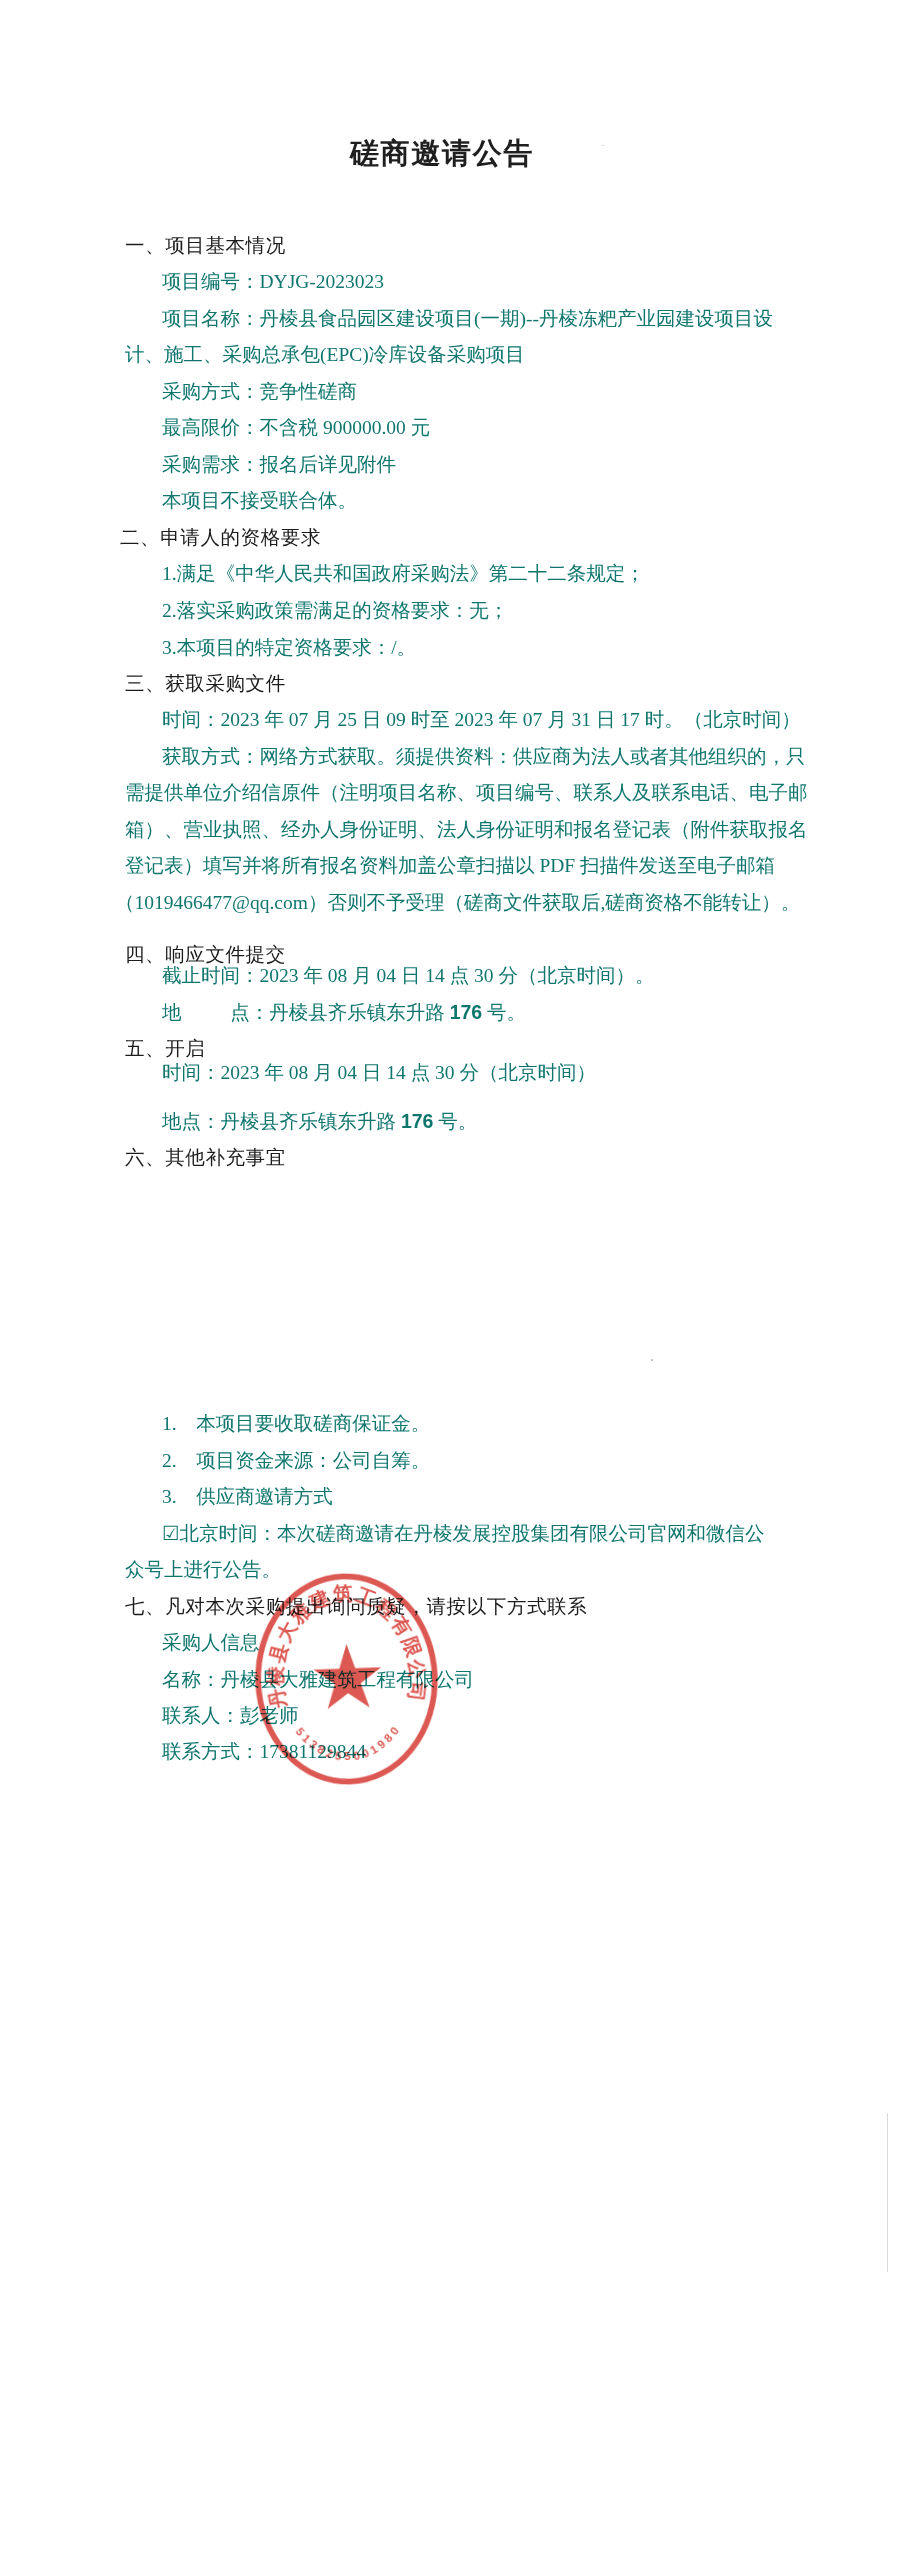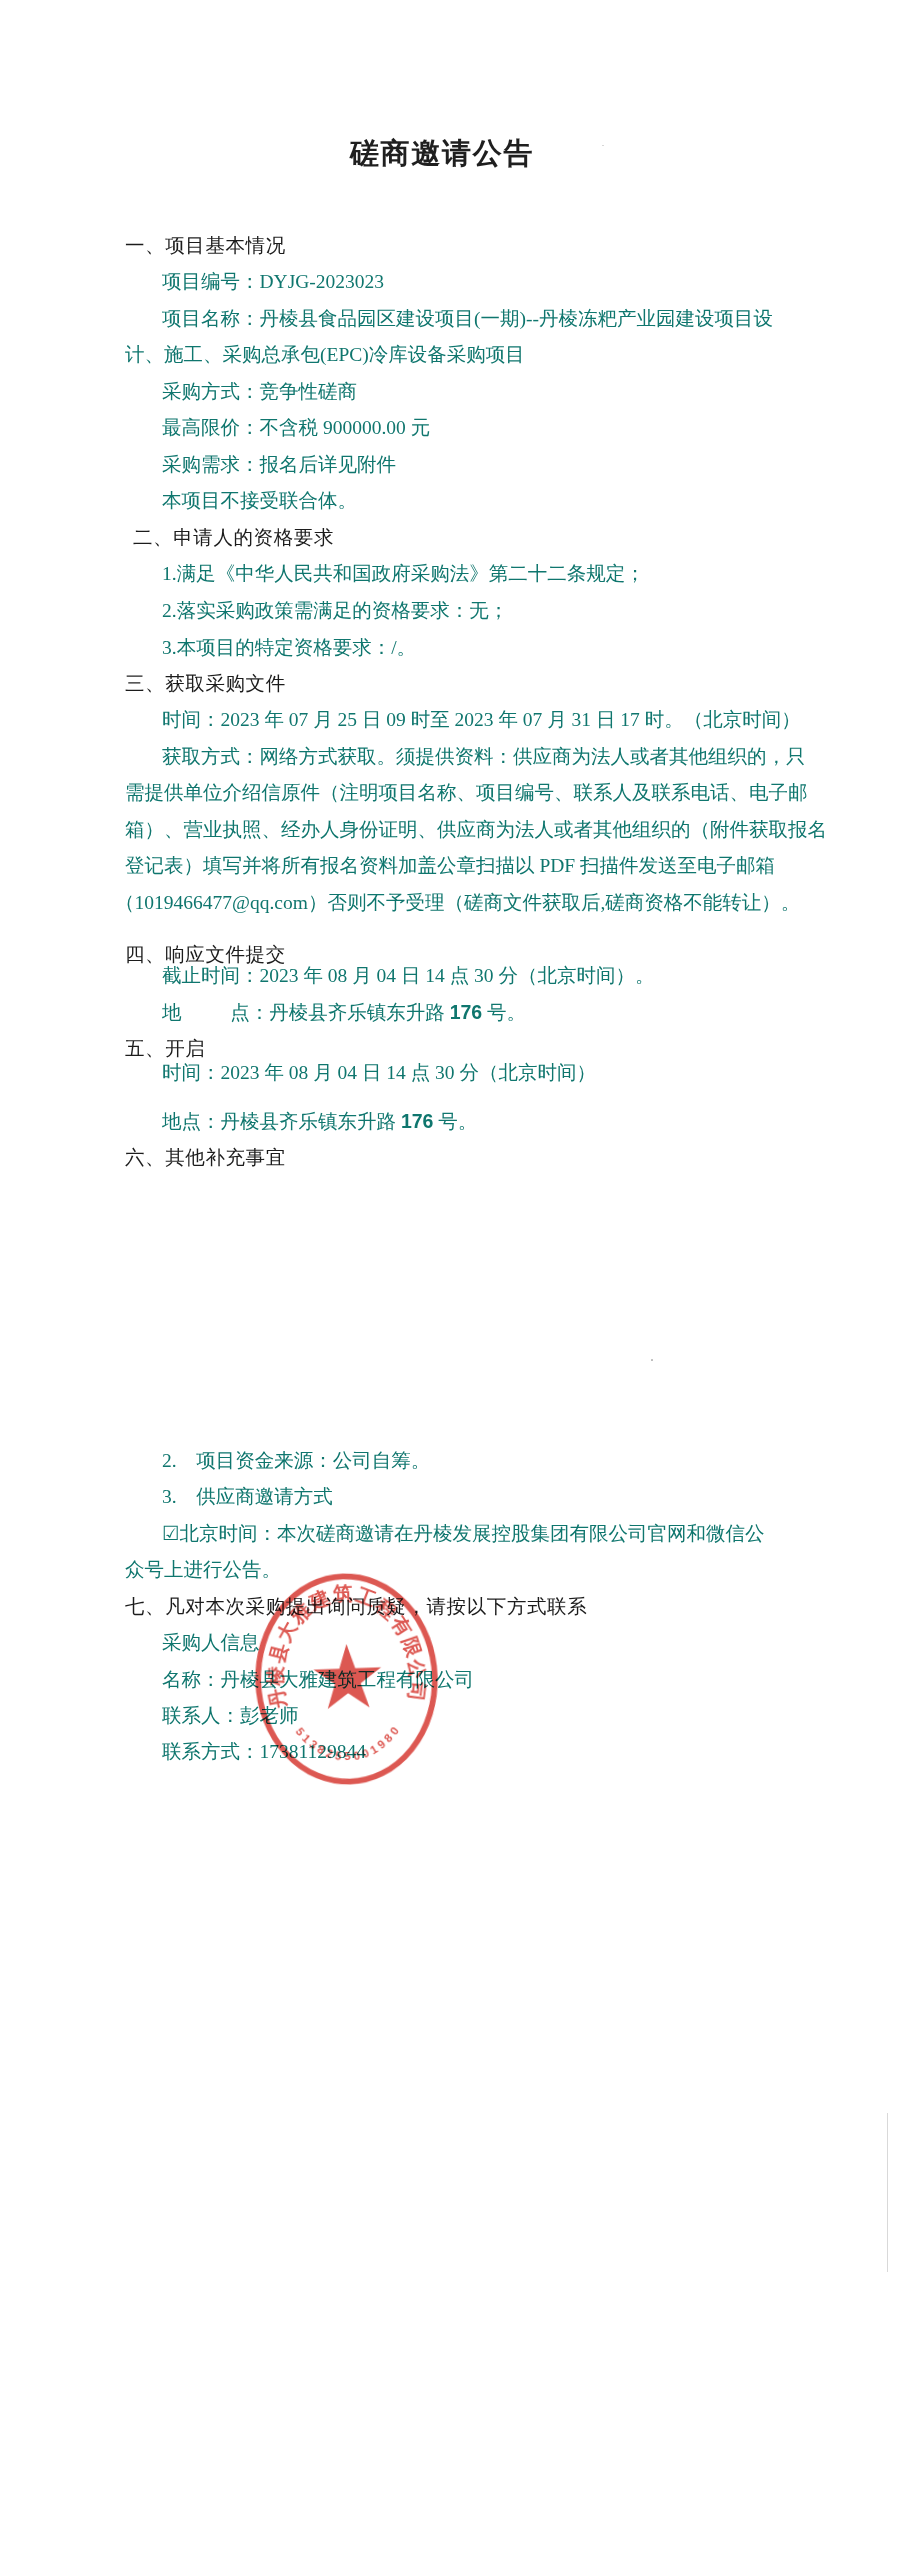--- a/index.html
+++ b/index.html
@@ -96,38 +96,39 @@
   <div class="doc-title">磋商邀请公告</div>
 
   <div class="line h" style="top:227px;left:125px">一、项目基本情况</div>
   <div class="line" style="top:263px;left:162px">项目编号：DYJG-2023023</div>
   <div class="line" style="top:300px;left:162px">项目名称：丹棱县食品园区建设项目(一期)--丹棱冻粑产业园建设项目设</div>
   <div class="line" style="top:336px;left:125px">计、施工、采购总承包(EPC)冷库设备采购项目</div>
   <div class="line" style="top:373px;left:162px">采购方式：竞争性磋商</div>
   <div class="line" style="top:409px;left:162px">最高限价：不含税 900000.00 元</div>
   <div class="line" style="top:446px;left:162px">采购需求：报名后详见附件</div>
   <div class="line" style="top:482px;left:162px">本项目不接受联合体。</div>
-  <div class="line h" style="top:519px;left:133px">二、申请人的资格要求</div>
+  <div class="line h" style="top:519px;left:120px">二、申请人的资格要求</div>
   <div class="line" style="top:555px;left:162px">1.满足《中华人民共和国政府采购法》第二十二条规定；</div>
   <div class="line" style="top:592px;left:162px">2.落实采购政策需满足的资格要求：无；</div>
   <div class="line" style="top:629px;left:162px">3.本项目的特定资格要求：/。</div>
   <div class="line h" style="top:665px;left:125px">三、获取采购文件</div>
   <div class="line" style="top:701px;left:162px">时间：2023 年 07 月 25 日 09 时至 2023 年 07 月 31 日 17 时。（北京时间）</div>
   <div class="line" style="top:738px;left:162px">获取方式：网络方式获取。须提供资料：供应商为法人或者其他组织的，只</div>
   <div class="line" style="top:774px;left:125px">需提供单位介绍信原件（注明项目名称、项目编号、联系人及联系电话、电子邮</div>
-  <div class="line" style="top:811px;left:125px">箱）、营业执照、经办人身份证明、供应商为法人或者其他组织的（附件获取报名</div>
+  <div class="line" style="top:811px;left:125px">箱）、营业执照、经办人身份证明、法人身份证明和报名登记表（附件获取报名</div>
   <div class="line" style="top:847px;left:125px">登记表）填写并将所有报名资料加盖公章扫描以 PDF 扫描件发送至电子邮箱</div>
   <div class="line" style="top:884px;left:115px">（1019466477@qq.com）否则不予受理（磋商文件获取后,磋商资格不能转让）。</div>
   <div class="line h" style="top:936px;left:125px">四、响应文件提交</div>
   <div class="line" style="top:957px;left:162px">截止时间：2023 年 08 月 04 日 14 点 30 分（北京时间）。</div>
   <div class="line" style="top:994px;left:162px"><span>地　　  点：丹棱县齐乐镇东升路 </span><span class="num-bold">176</span><span> 号。</span></div>
   <div class="line h" style="top:1030px;left:125px">五、开启</div>
   <div class="line" style="top:1054px;left:162px">时间：2023 年 08 月 04 日 14 点 30 分（北京时间）</div>
   <div class="line" style="top:1103px;left:162px"><span>地点：丹棱县齐乐镇东升路 </span><span class="num-bold">176</span><span> 号。</span></div>
   <div class="line h" style="top:1139px;left:125px">六、其他补充事宜</div>
+  <div class="line" style="top:1405px;left:162px">1.　本项目要收取磋商保证金。</div>
   <div class="line" style="top:1442px;left:162px">2.　项目资金来源：公司自筹。</div>
   <div class="line" style="top:1478px;left:162px">3.　供应商邀请方式</div>
   <div class="line" style="top:1515px;left:162px"><span class="checkbox">☑</span><span>北京时间：本次磋商邀请在丹棱发展控股集团有限公司官网和微信公</span></div>
   <div class="line" style="top:1551px;left:125px">众号上进行公告。</div>
   <div class="line h" style="top:1588px;left:125px">七、凡对本次采购提出询问质疑，请按以下方式联系</div>
   <div class="line" style="top:1624px;left:162px">采购人信息</div>
   <div class="line" style="top:1661px;left:162px">名称：丹棱县大雅建筑工程有限公司</div>
   <div class="line" style="top:1697px;left:162px">联系人：彭老师</div>
   <div class="line" style="top:1733px;left:162px">联系方式：17381129844</div>
 

